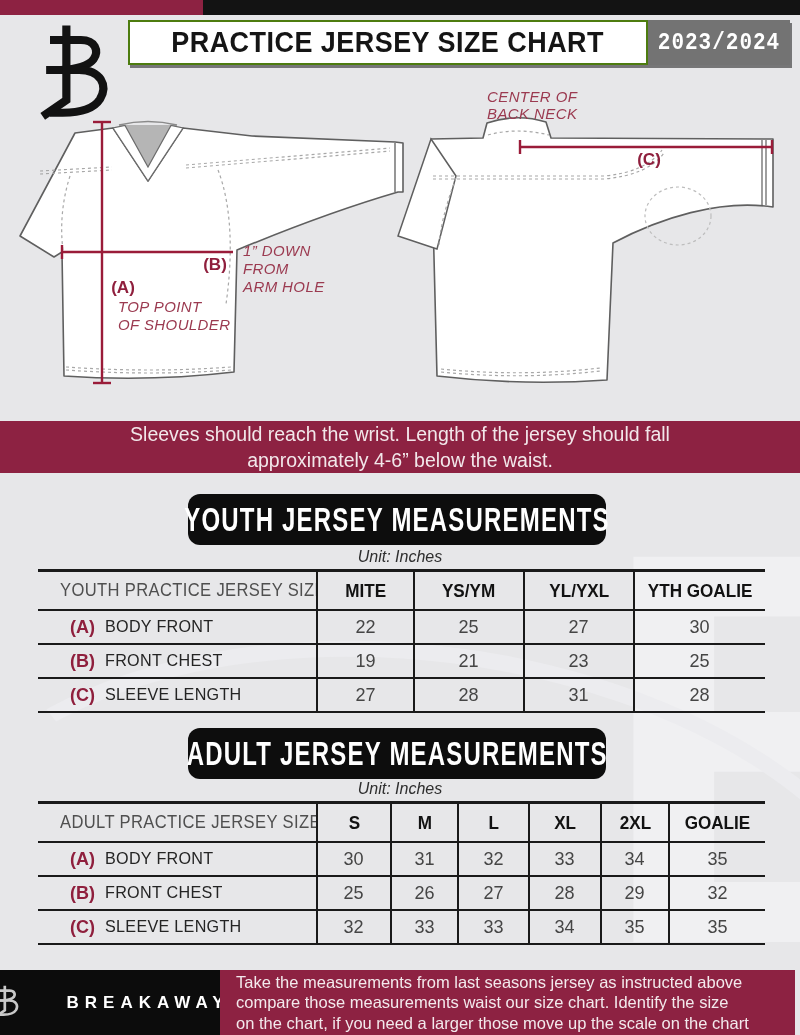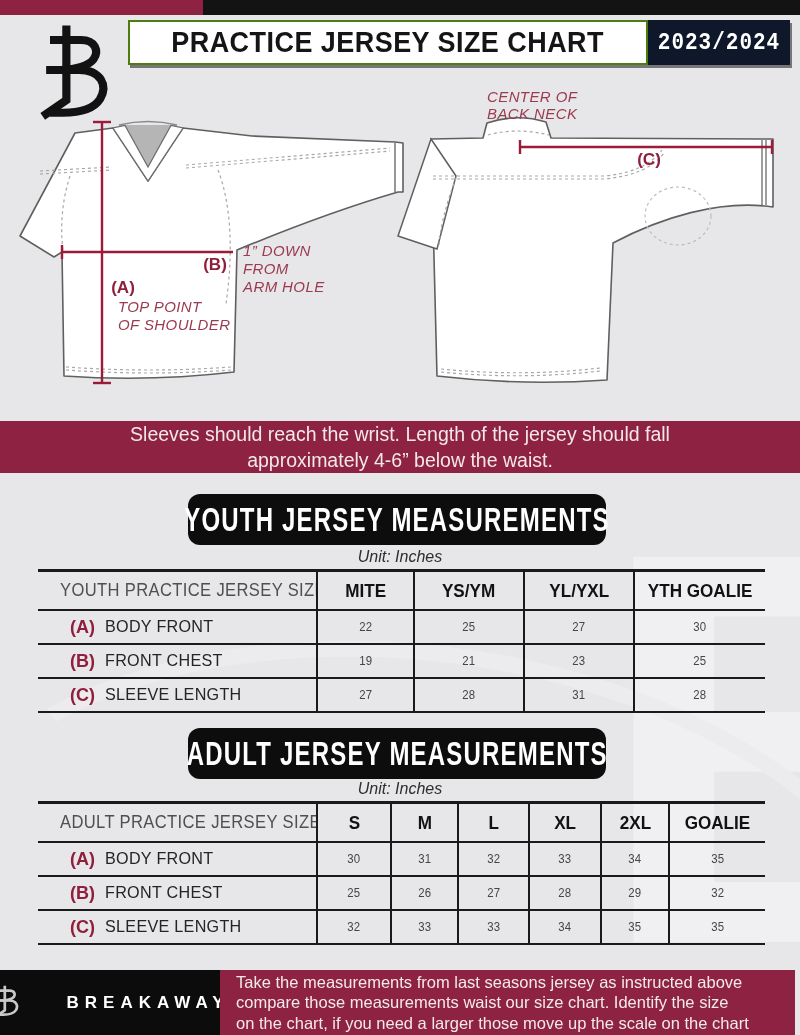--- a/index.html
+++ b/index.html
@@ -26,21 +26,21 @@
     left:128px; top:20px; width:520px; height:45px; background:#ffffff;
     border:2px solid #4d7c0f; box-sizing:border-box;
     box-shadow:2px 3px 0 rgba(25,25,25,.55); z-index:3;
     display:flex; align-items:center; justify-content:center;
   }
   .title-text {
     font-size:29px; font-weight:bold; color:#151515; letter-spacing:.5px;
     transform:scaleX(.93); white-space:nowrap;
   }
   .year-box {
-    left:648px; top:20px; width:142px; height:45px; background:#0f172a;
+    left:648px; top:20px; width:142px; height:45px; background:#737373;
     box-shadow:2px 3px 0 rgba(25,25,25,.55); z-index:3;
     display:flex; align-items:center; justify-content:center;
   }
   .year-text {
     font-family:"Liberation Mono", monospace; font-size:21px; font-weight:bold;
     color:#ffffff; letter-spacing:1px; transform:scaleY(1.12); white-space:nowrap;
   }
   .logo-top { left:24px; top:20px; z-index:3; }
   
   svg.diagram { left:0; top:86px; z-index:1; }
@@ -74,21 +74,21 @@
   .cell {
     display:flex; align-items:center; justify-content:center;
     border-left:2px solid #1A1A1A; overflow:hidden;
   }
   .cell.first { border-left:none; justify-content:flex-start; padding-left:22px; }
   .cell.first.rl { padding-left:32px; gap:10px; }
   .h-label { font-size:18px; color:#4F4F4F; letter-spacing:.4px; transform:scaleX(.92); transform-origin:left; white-space:nowrap; }
   .h-size  { font-size:19px; font-weight:bold; color:#121212; transform:scaleX(.9); white-space:nowrap; }
   .r-key   { font-size:18px; font-weight:bold; color:#8F1F3D; }
   .r-label { font-size:17px; color:#242424; letter-spacing:.3px; transform:scaleX(.95); transform-origin:left; white-space:nowrap; }
-  .r-val   { font-size:12px; color:#454545; transform:scaleX(.95); }
+  .r-val   { font-size:19px; color:#454545; transform:scaleX(.95); }
   
   .footer-black {
     left:0; top:970px; width:220px; height:65px; background:#0C0C0C; z-index:1;
     display:flex; align-items:center; justify-content:center; gap:11px;
   }
   .brand { color:#ffffff; font-size:17px; font-weight:bold; letter-spacing:6px; white-space:nowrap;padding-left:35px; }
   .footer-maroon {
     left:220px; top:970px; width:575px; height:65px; background:#8D2242; z-index:1;
     box-sizing:border-box; padding-left:16px; display:flex; flex-direction:column;
     justify-content:center; color:#F3E9EC; font-size:16.5px; line-height:20.5px;

